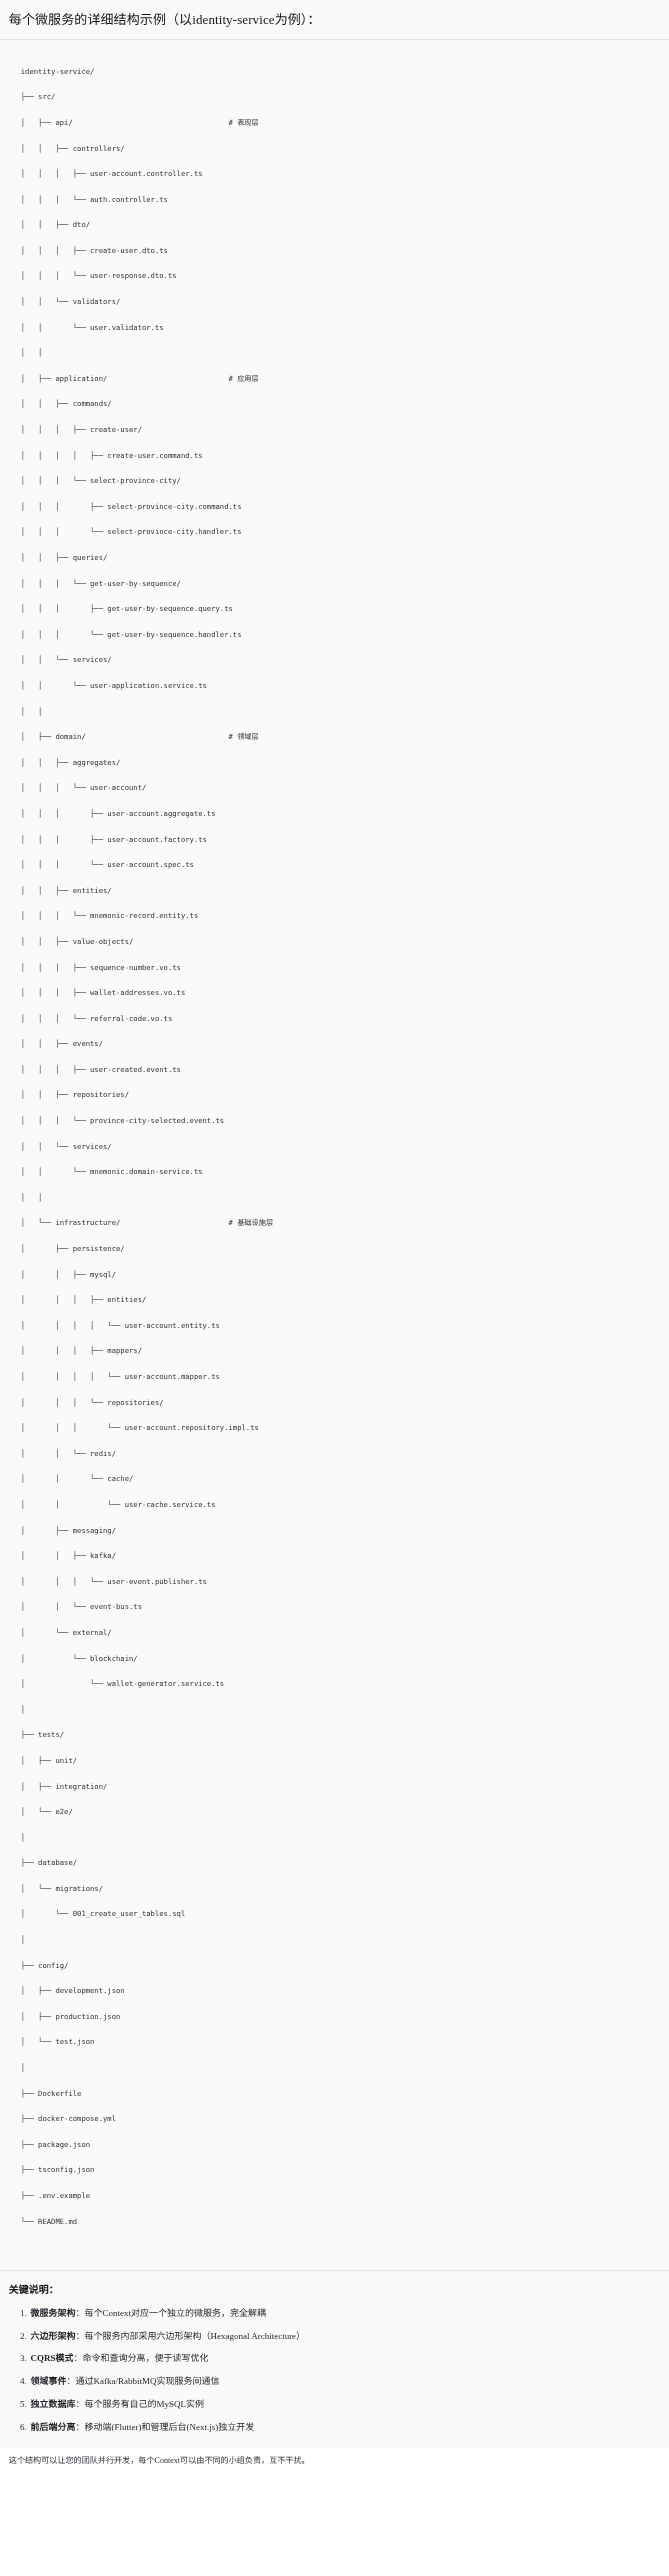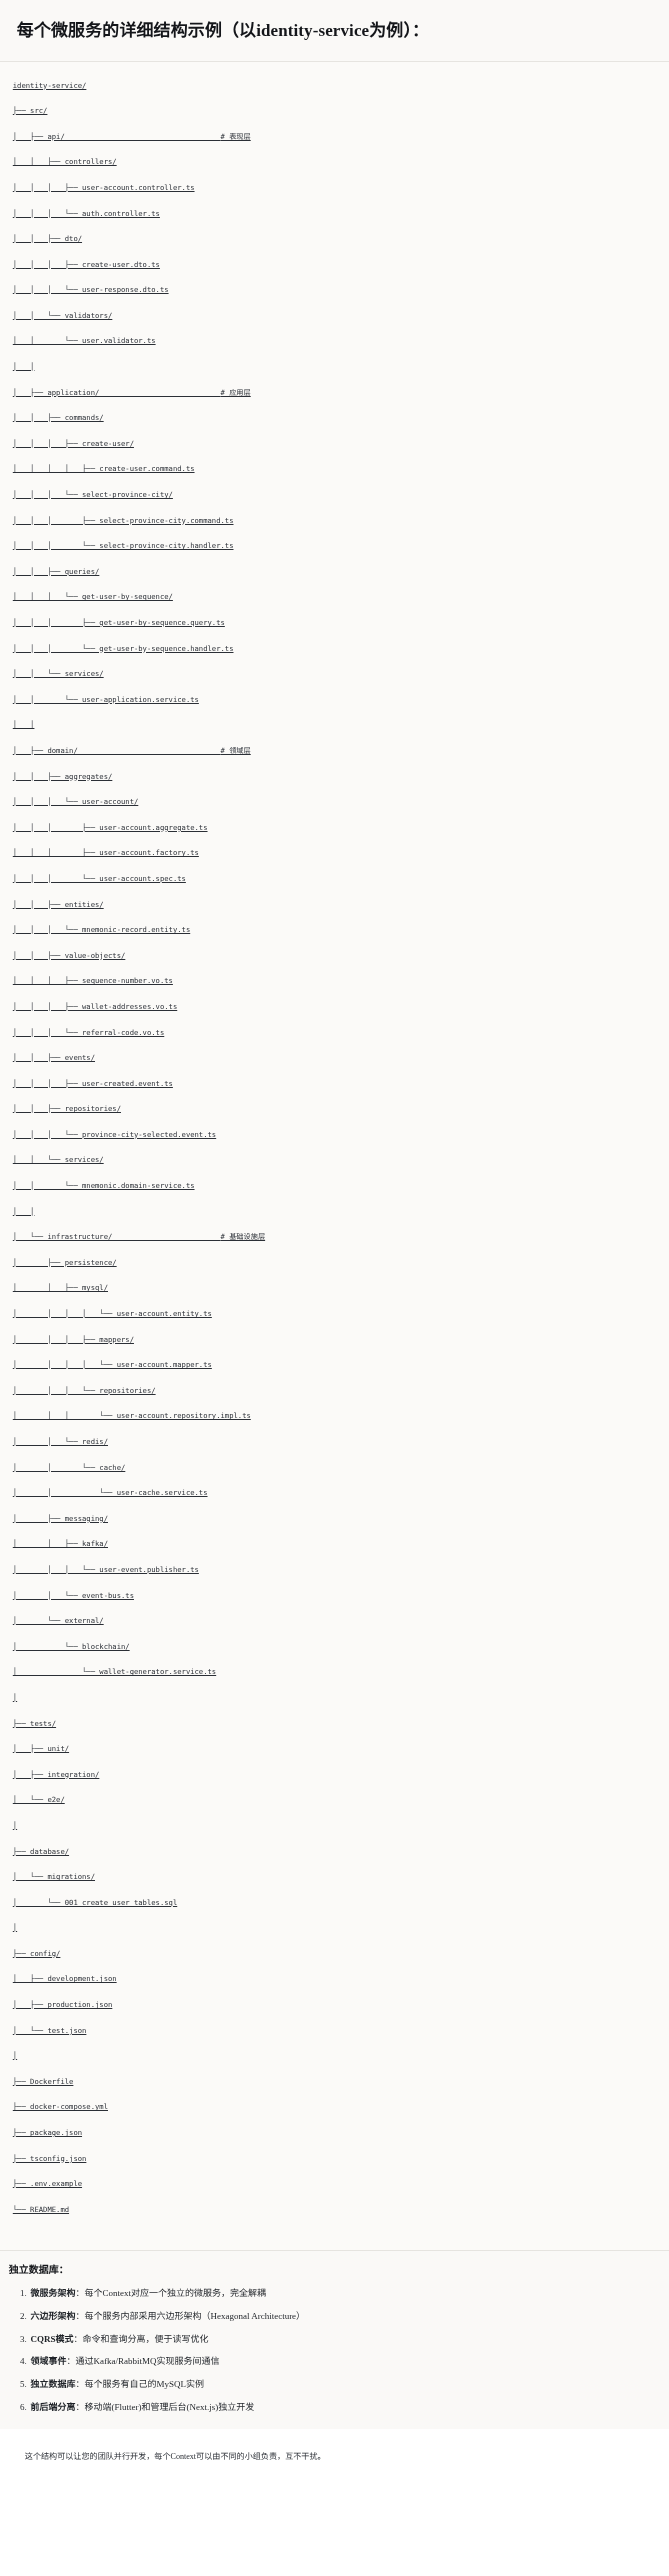--- a/index.html
+++ b/index.html
@@ -21,46 +21,45 @@
   }
 
   
   .heading-block {
     background: #faf9f7;
     padding: 11.3px 8.8px 8.8px 8.8px;
     box-sizing: border-box;
     border-bottom: 0.6px solid #e6e4e0;
   }
   .doc-heading {
-    margin: 8px;
-    font-family: "Liberation Serif", "DejaVu Serif", serif;
-    font-weight: bold;
-    font-size: 17px;
+    margin: 0;
+    font-family: "Liberation Serif", "DejaVu Serif", serif;
+    font-weight: normal;
+    font-size: 13px;
     line-height: 1.45;
     color: #14161a;
     letter-spacing: 0.1px;
   }
 
   
   .code-block {
     background: #fbfaf8;
     padding: 13.8px 8.8px 16.3px 8.8px;
     box-sizing: border-box;
     border-bottom: 0.6px solid #e6e4e0;
   }
   .tree {
-    margin: 4px;
+    margin: 12px;
     font-family: "DejaVu Sans Mono", "Liberation Mono", monospace;
     font-size: 7.2px;
     line-height: 12.8px;
     color: #2b2f36;
     white-space: pre;
     tab-size: 4;
     overflow: visible;
-    text-decoration: underline;
   }
   .tree .row {
     display: block;
     white-space: pre;
     min-height: 12.8px;
   }
   .tree .cmt {
     color: #2b2f36;
   }
 
@@ -93,21 +92,21 @@
   }
   ol.notes-list > li .lead {
     font-weight: bold;
   }
   .closing-block {
     background: #ffffff;
     padding: 6.3px 8.8px 10px 8.8px;
     box-sizing: border-box;
   }
   .closing-text {
-    margin: 16px;
+    margin: 0;
     font-family: "Liberation Serif", "DejaVu Serif", serif;
     font-size: 8.1px;
     line-height: 1.6;
     color: #2b2f36;
   }
 </style>
 </head>
 <body>
 
 <div class="page">
@@ -158,20 +157,21 @@
 <span class="row">│   │   ├── events/</span>
 <span class="row">│   │   │   ├── user-created.event.ts</span>
 <span class="row">│   │   ├── repositories/</span>
 <span class="row">│   │   │   └── province-city-selected.event.ts</span>
 <span class="row">│   │   └── services/</span>
 <span class="row">│   │       └── mnemonic.domain-service.ts</span>
 <span class="row">│   │</span>
 <span class="row">│   └── infrastructure/                         <span class="cmt"># 基础设施层</span></span>
 <span class="row">│       ├── persistence/</span>
 <span class="row">│       │   ├── mysql/</span>
+<span class="row">│       │   │   ├── entities/</span>
 <span class="row">│       │   │   │   └── user-account.entity.ts</span>
 <span class="row">│       │   │   ├── mappers/</span>
 <span class="row">│       │   │   │   └── user-account.mapper.ts</span>
 <span class="row">│       │   │   └── repositories/</span>
 <span class="row">│       │   │       └── user-account.repository.impl.ts</span>
 <span class="row">│       │   └── redis/</span>
 <span class="row">│       │       └── cache/</span>
 <span class="row">│       │           └── user-cache.service.ts</span>
 <span class="row">│       ├── messaging/</span>
 <span class="row">│       │   ├── kafka/</span>
@@ -198,21 +198,21 @@
 <span class="row">├── Dockerfile</span>
 <span class="row">├── docker-compose.yml</span>
 <span class="row">├── package.json</span>
 <span class="row">├── tsconfig.json</span>
 <span class="row">├── .env.example</span>
 <span class="row">└── README.md</span>
 </code></pre>
   </div>
 
   <div class="notes-block">
-    <h3 class="notes-title">独立数据库：</h3>
+    <h3 class="notes-title">关键说明：</h3>
     <ol class="notes-list">
         <li><span class="lead">微服务架构</span><span>：每个Context对应一个独立的微服务，完全解耦</span></li>
         <li><span class="lead">六边形架构</span><span>：每个服务内部采用六边形架构（Hexagonal Architecture）</span></li>
         <li><span class="lead">CQRS模式</span><span>：命令和查询分离，便于读写优化</span></li>
         <li><span class="lead">领域事件</span><span>：通过Kafka/RabbitMQ实现服务间通信</span></li>
         <li><span class="lead">独立数据库</span><span>：每个服务有自己的MySQL实例</span></li>
         <li><span class="lead">前后端分离</span><span>：移动端(Flutter)和管理后台(Next.js)独立开发</span></li>
       </ol>
   </div>
 

